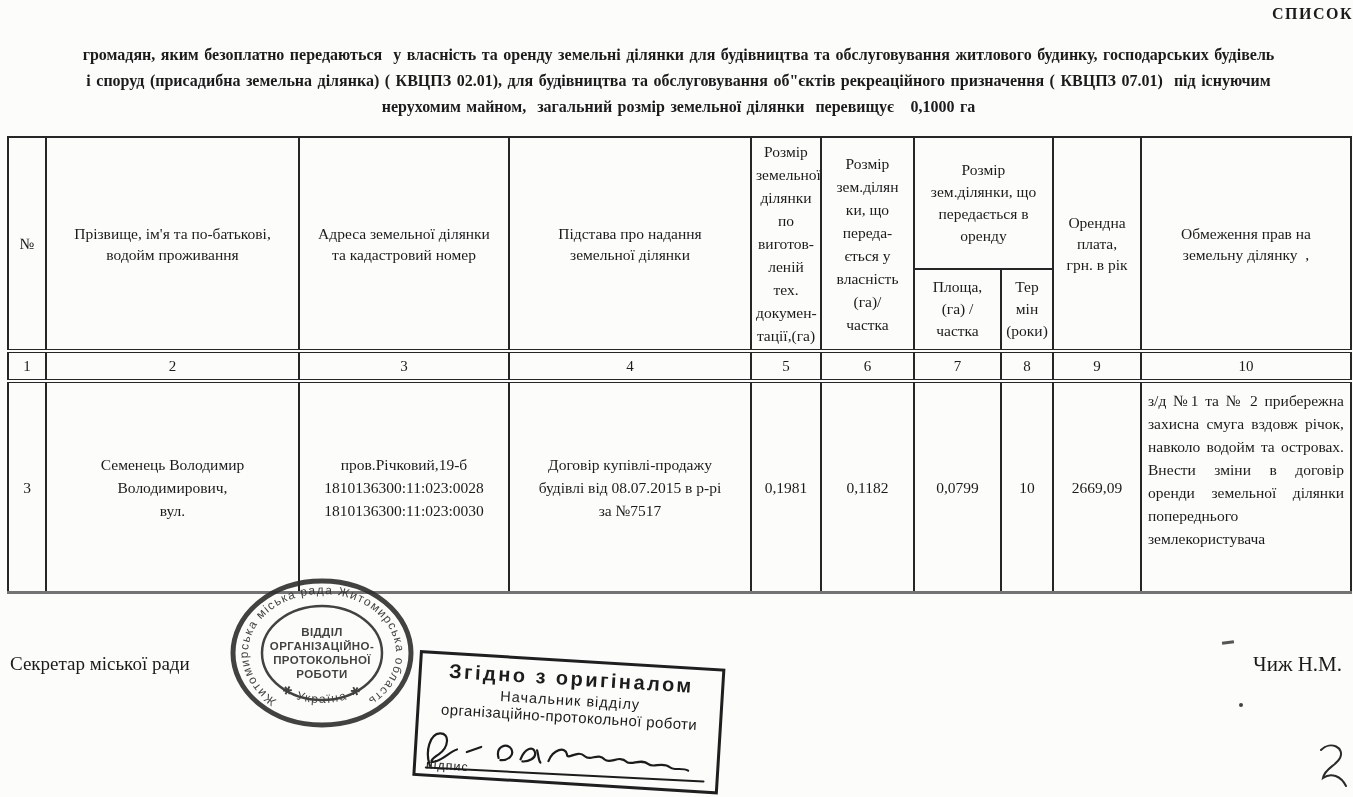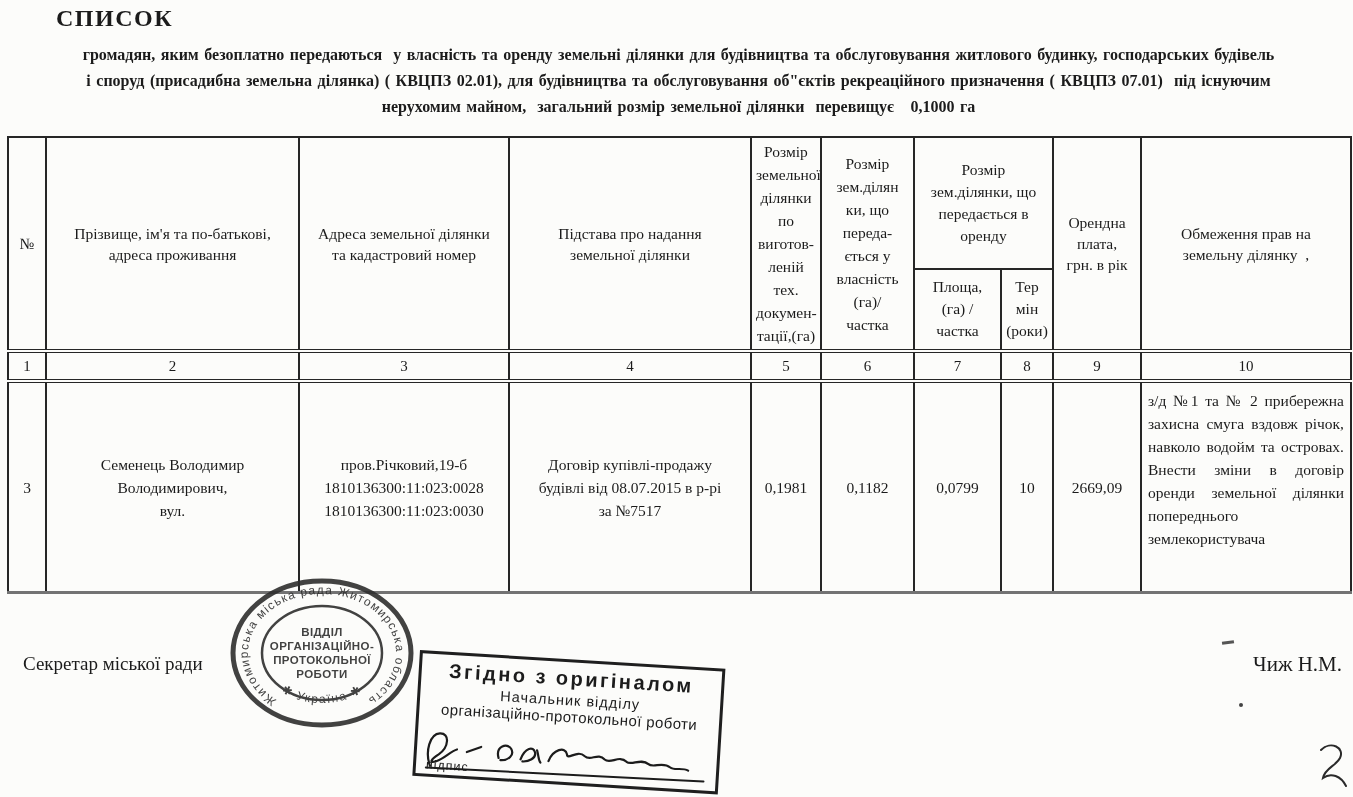--- a/index.html
+++ b/index.html
@@ -1,22 +1,22 @@
 <!DOCTYPE html>
 <html><head>
 <meta charset="utf-8">
 <style>
   html,body { margin:0; padding:0; background:#e8e8e8; }
   .page {
     position:relative; width:1353px; height:797px; overflow:hidden;
     background:#fcfcfa; font-family:"Liberation Serif", serif; color:#1b1b1b;
   }
   .title {
-    position:absolute; top:5px; left:0; right:0; text-align:left;
-    font-size:24px; font-weight:bold; letter-spacing:1.5px; text-indent:56px;
+    position:absolute; top:5px; left:0; right:0; text-align:right;
+    font-size:16px; font-weight:bold; letter-spacing:1.5px; text-indent:56px;
   }
   .intro {
     position:absolute; top:42px; left:6px; right:2px; text-align:center;
     font-size:16px; font-weight:bold; line-height:26px;
     white-space:pre-line; word-spacing:1.5px;
   }
   table.land {
     position:absolute; left:7px; top:136px; width:1343px;
     border-collapse:collapse; table-layout:fixed;
   }
@@ -33,21 +33,21 @@
   .hdr-grp{ font-size:15.5px; line-height:22px; }
   tr.nums td {
     height:26px; font-size:15px; padding:0;
     border-top:4px double #262626; border-bottom:4px double #262626;
   }
   tr.data td { height:198px; line-height:23px; border-bottom:3px solid #737373; }
   td.restrict {
     text-align:justify; vertical-align:top; padding:6px 6px 4px 6px;
     font-size:15.5px; line-height:24.5px;
   }
-  .sec-label { position:absolute; left:23px;  top:653px; font-size:19px; }
+  .sec-label { position:absolute; left:10px;  top:653px; font-size:19px; }
   .sec-name  { position:absolute; left:1253px; top:652px; font-size:21px; }
 
   
   .round-stamp { position:absolute; left:228px; top:577px; width:188px; height:152px; opacity:.9; }
   .round-stamp svg { position:absolute; left:0; top:0; }
   .stamp-center {
     position:absolute; left:0; top:0; right:0; bottom:0;
     display:flex; align-items:center; justify-content:center; text-align:center;
     font-family:"Liberation Sans", sans-serif; font-size:11.5px; font-weight:bold;
     line-height:14px; letter-spacing:.4px; white-space:pre-line; color:#2e2e2e;
@@ -93,21 +93,21 @@
         <col style="width:93px">
       <col style="width:87px">
         <col style="width:52px">
         <col style="width:88px">
       <col style="width:210px">
     </colgroup>
     <tbody>
         <tr class="hdr-main">
       <th rowspan="2" class="hdr">№</th>
       <th rowspan="2" class="hdr pre left">Прізвище, ім'я та по-батькові,
-адреса проживання</th>
+водойм проживання</th>
       <th rowspan="2" class="hdr pre">Адреса земельної ділянки
 та кадастровий номер</th>
       <th rowspan="2" class="hdr pre">Підстава про надання
 земельної ділянки</th>
       <th rowspan="2" class="hdr-sm pre">Розмір
 земельної
 ділянки
 по
 виготов-
 леній тех.

